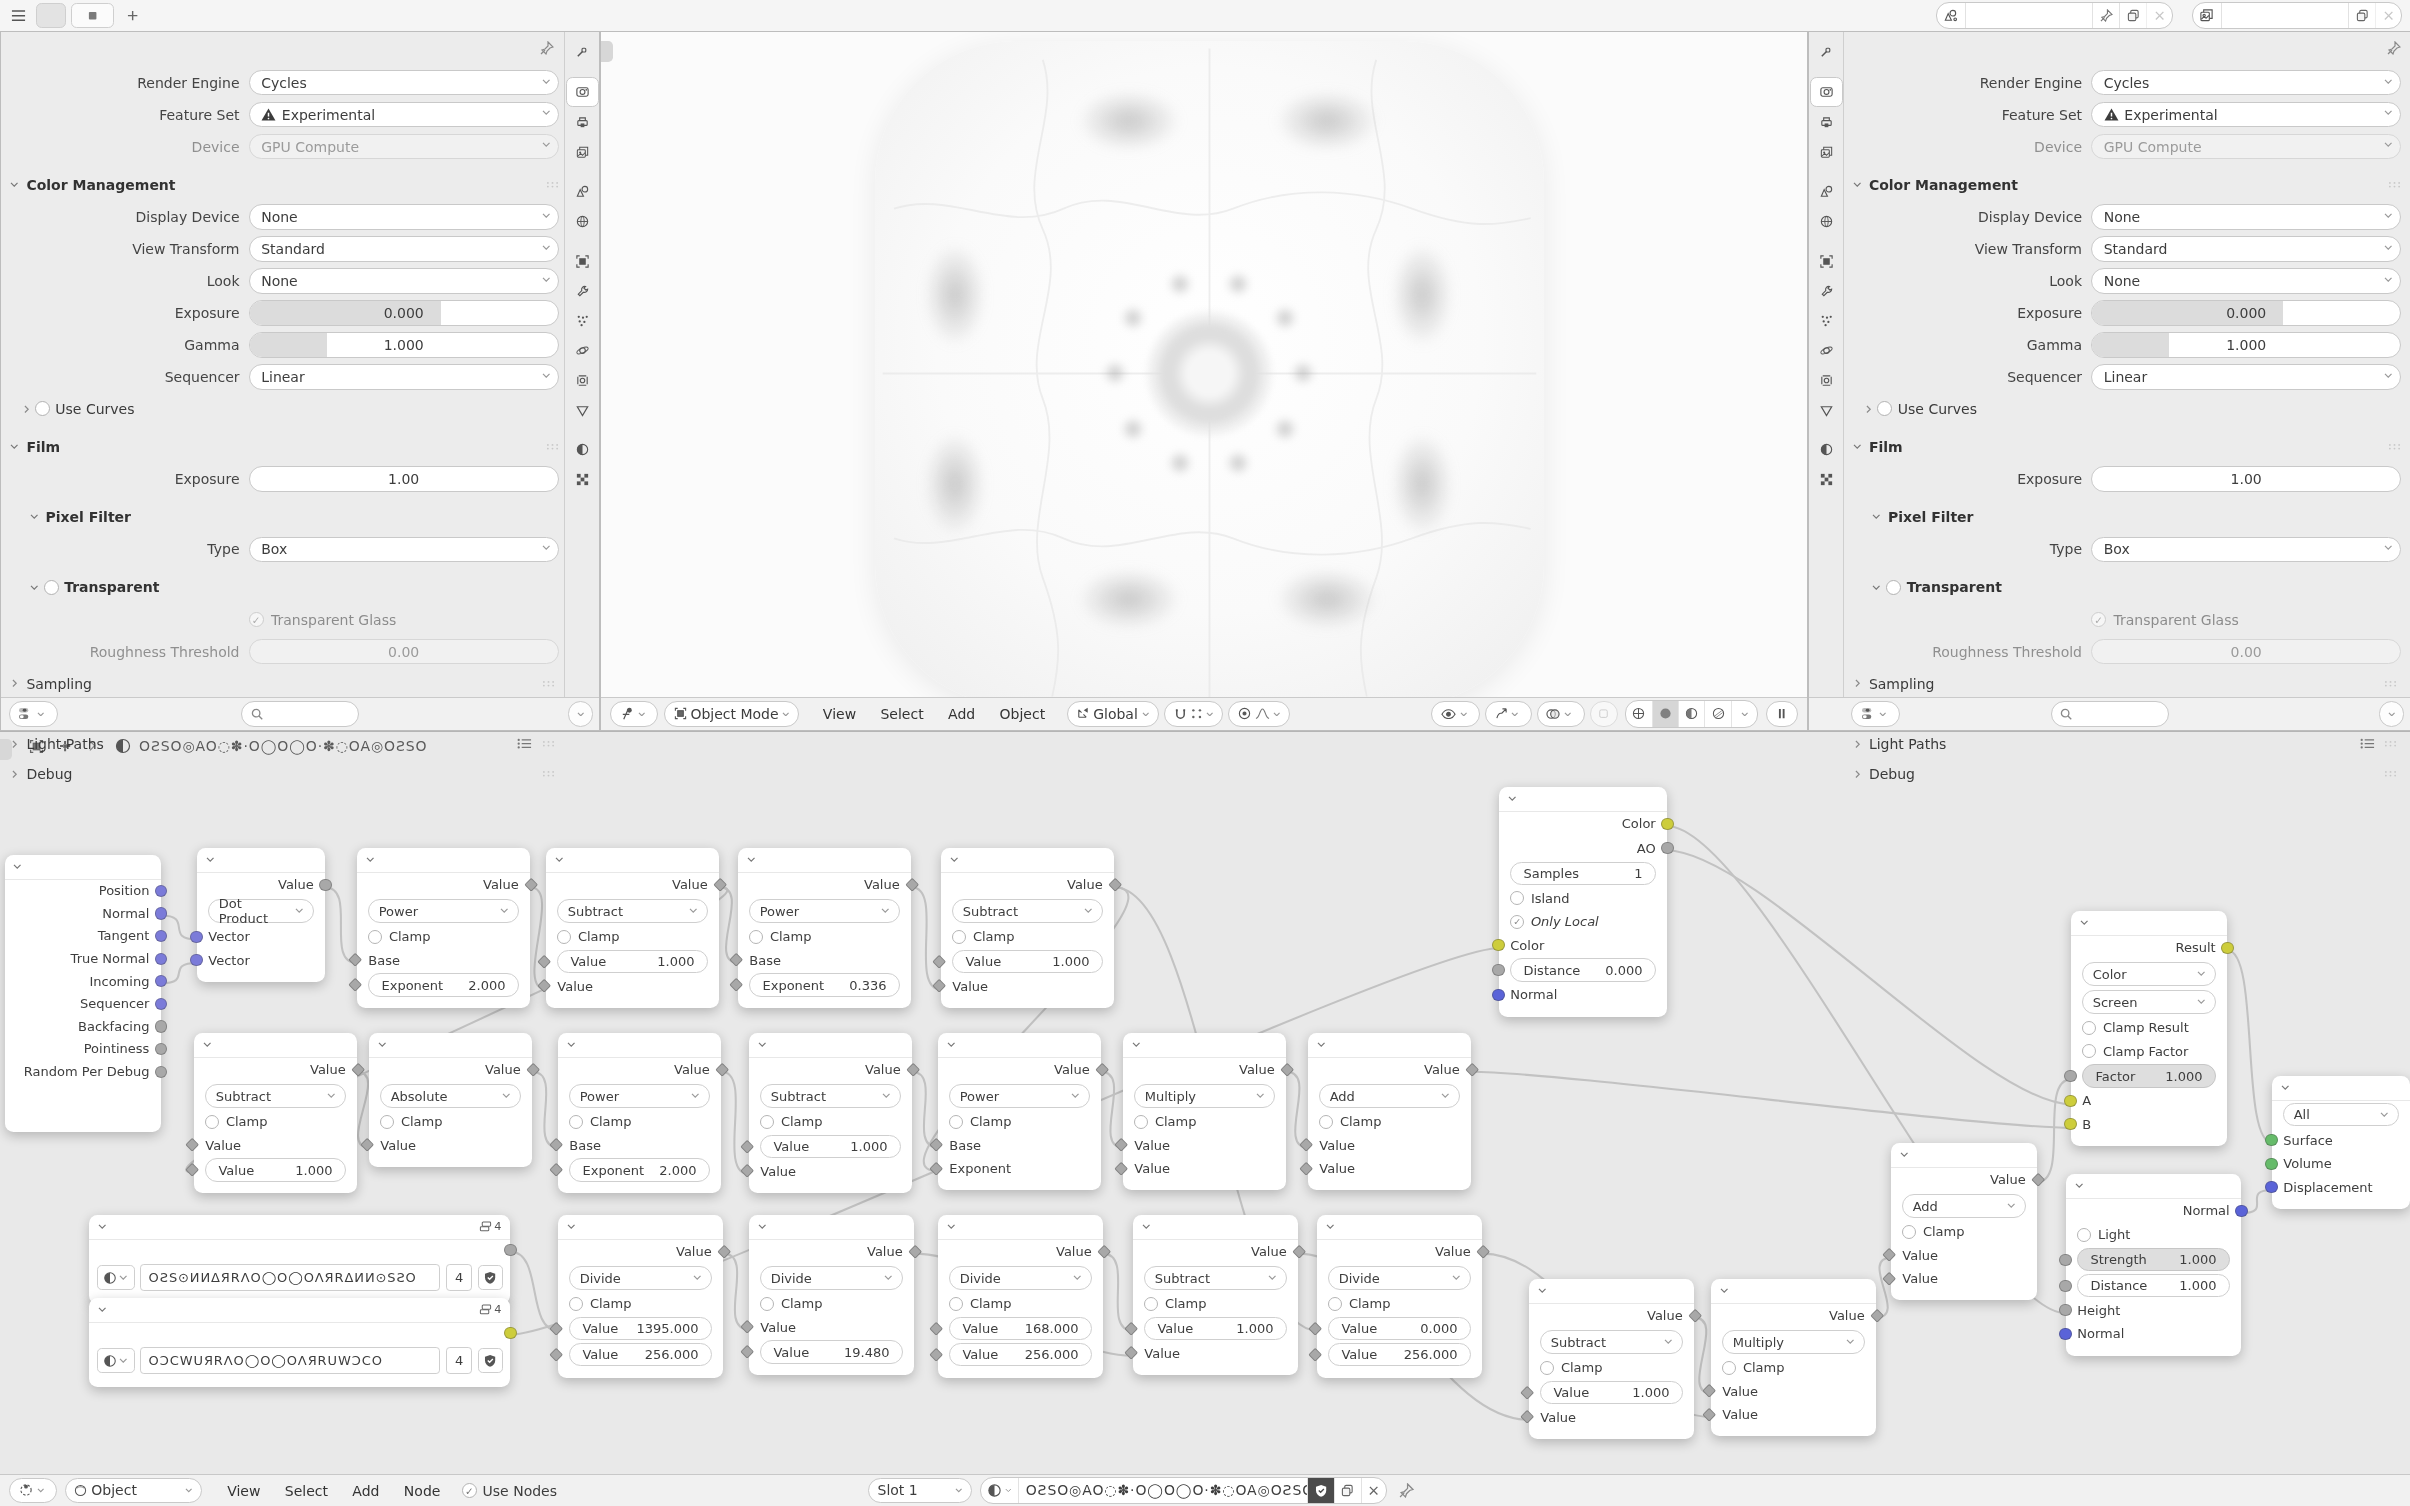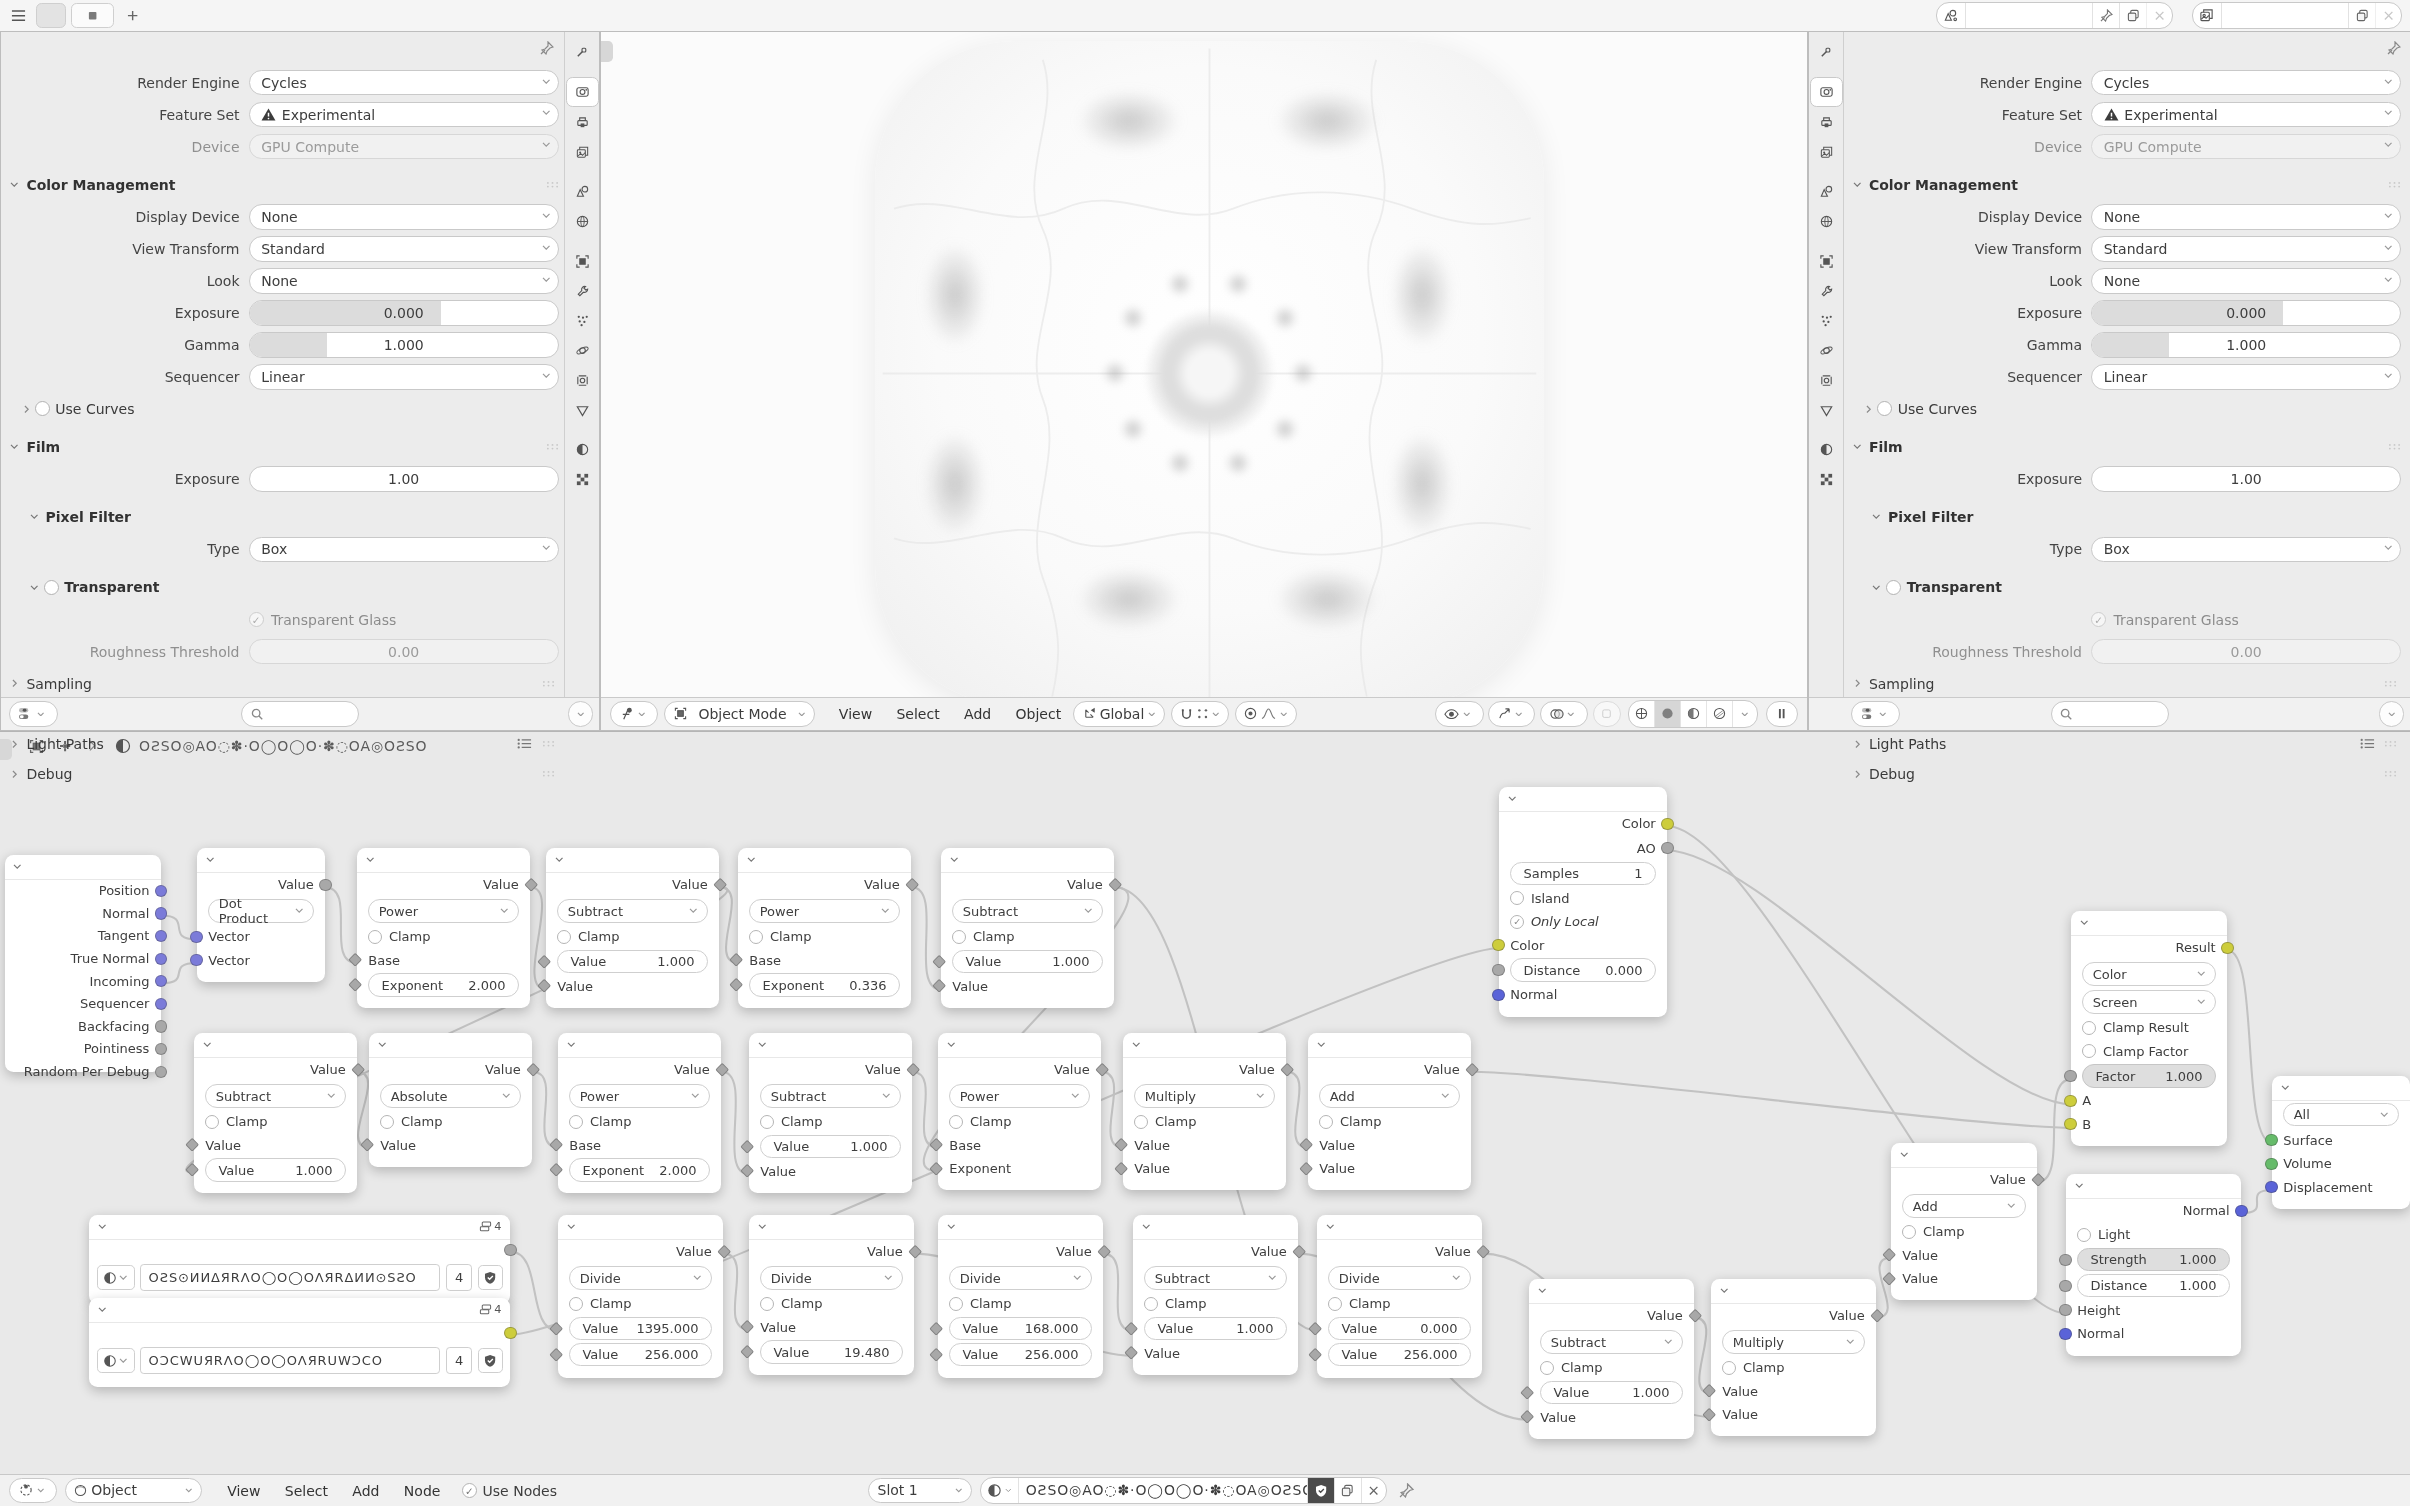--- a/index.html
+++ b/index.html
@@ -607,21 +607,21 @@
   <div id="vpheader">
     <span class="pill" style="margin-left:9.4px;">
       <svg width="14" height="14" viewBox="0 0 15 15" fill="none" stroke="#555" stroke-width="1.3">
           <path d="M4 13l4-9M3 8h7"></path>
           <circle cx="10" cy="3.5" r="2" fill="#555"></circle>
         </svg>
       <svg class="sp" width="7.5" height="4.7" viewBox="0 0 8 5" fill="none" stroke="#999" stroke-width="1.2">
           <path d="M1 1l3 3 3-3"></path>
         </svg>
     </span>
-    <span class="pill" style="margin-left:5.6px;gap:8px;">
+    <span class="pill" style="margin-left:5.6px;">
       <svg width="13" height="13" viewBox="0 0 14 14" fill="none" stroke="#555" stroke-width="1.2">
           <rect x="4" y="4" width="6" height="6" fill="#666"></rect>
           <path d="M1.5 4V1.5H4M10 1.5h2.5V4M12.5 10v2.5H10M4 12.5H1.5V10"></path>
         </svg>
       <span class="sp">Object Mode</span>
       <svg width="7.5" height="4.7" viewBox="0 0 8 5" fill="none" stroke="#999" stroke-width="1.2">
           <path d="M1 1l3 3 3-3"></path>
         </svg>
     </span>
     <span class="menu" style="margin-left:11.3px;">View</span>
@@ -1187,21 +1187,21 @@
     <path d="M1574,1331 C1669,1331 1722,1504.5 1817,1504.5" fill="none" stroke="#c2c2c2" stroke-width="2.2"></path>
     <path d="M1799,1399 C1834,1399 1782,1479.5 1817,1479.5" fill="none" stroke="#c2c2c2" stroke-width="2.2"></path>
     <path d="M1992,1399 C2027,1399 1973,1335.5 2008,1335.5" fill="none" stroke="#c2c2c2" stroke-width="2.2"></path>
     <path d="M2163,1255 C2198,1255 2164,1146 2199,1146" fill="none" stroke="#c2c2c2" stroke-width="2.2"></path>
     <path d="M1770,903 C1865,903 2104,1172.5 2199,1172.5" fill="none" stroke="#c2c2c2" stroke-width="2.2"></path>
     <path d="M1770,877 C1865,877 2099,1394.5 2194,1394.5" fill="none" stroke="#c2c2c2" stroke-width="2.2"></path>
     <path d="M2365,1009 C2400,1009 2378,1213.5 2413,1213.5" fill="none" stroke="#c2c2c2" stroke-width="2.2"></path>
     <path d="M2380,1288 C2415,1288 2378,1263.5 2413,1263.5" fill="none" stroke="#c2c2c2" stroke-width="2.2"></path>
   </svg>
 <div id="nodelayer">
-    <div class="node" style="left: 4.7px; top: 855px; width: 156px; height: 217px;">
+    <div class="node" style="left: 4.7px; top: 855px; width: 156px; height: 277px;">
       <div class="nheader">
         <svg width="8.5" height="5.6" viewBox="0 0 9 6" fill="none" stroke="#777" stroke-width="1.3">
           <path d="M1 1l3.5 3.5L8 1"></path>
         </svg>
       </div>
       <div class="nrow rout" style="height: 22.6px;">
         <span>Position</span>
         <span class="sock sr" style="background: rgb(123, 123, 217);"></span>
       </div>
       <div class="nrow rout" style="height: 22.6px;">

